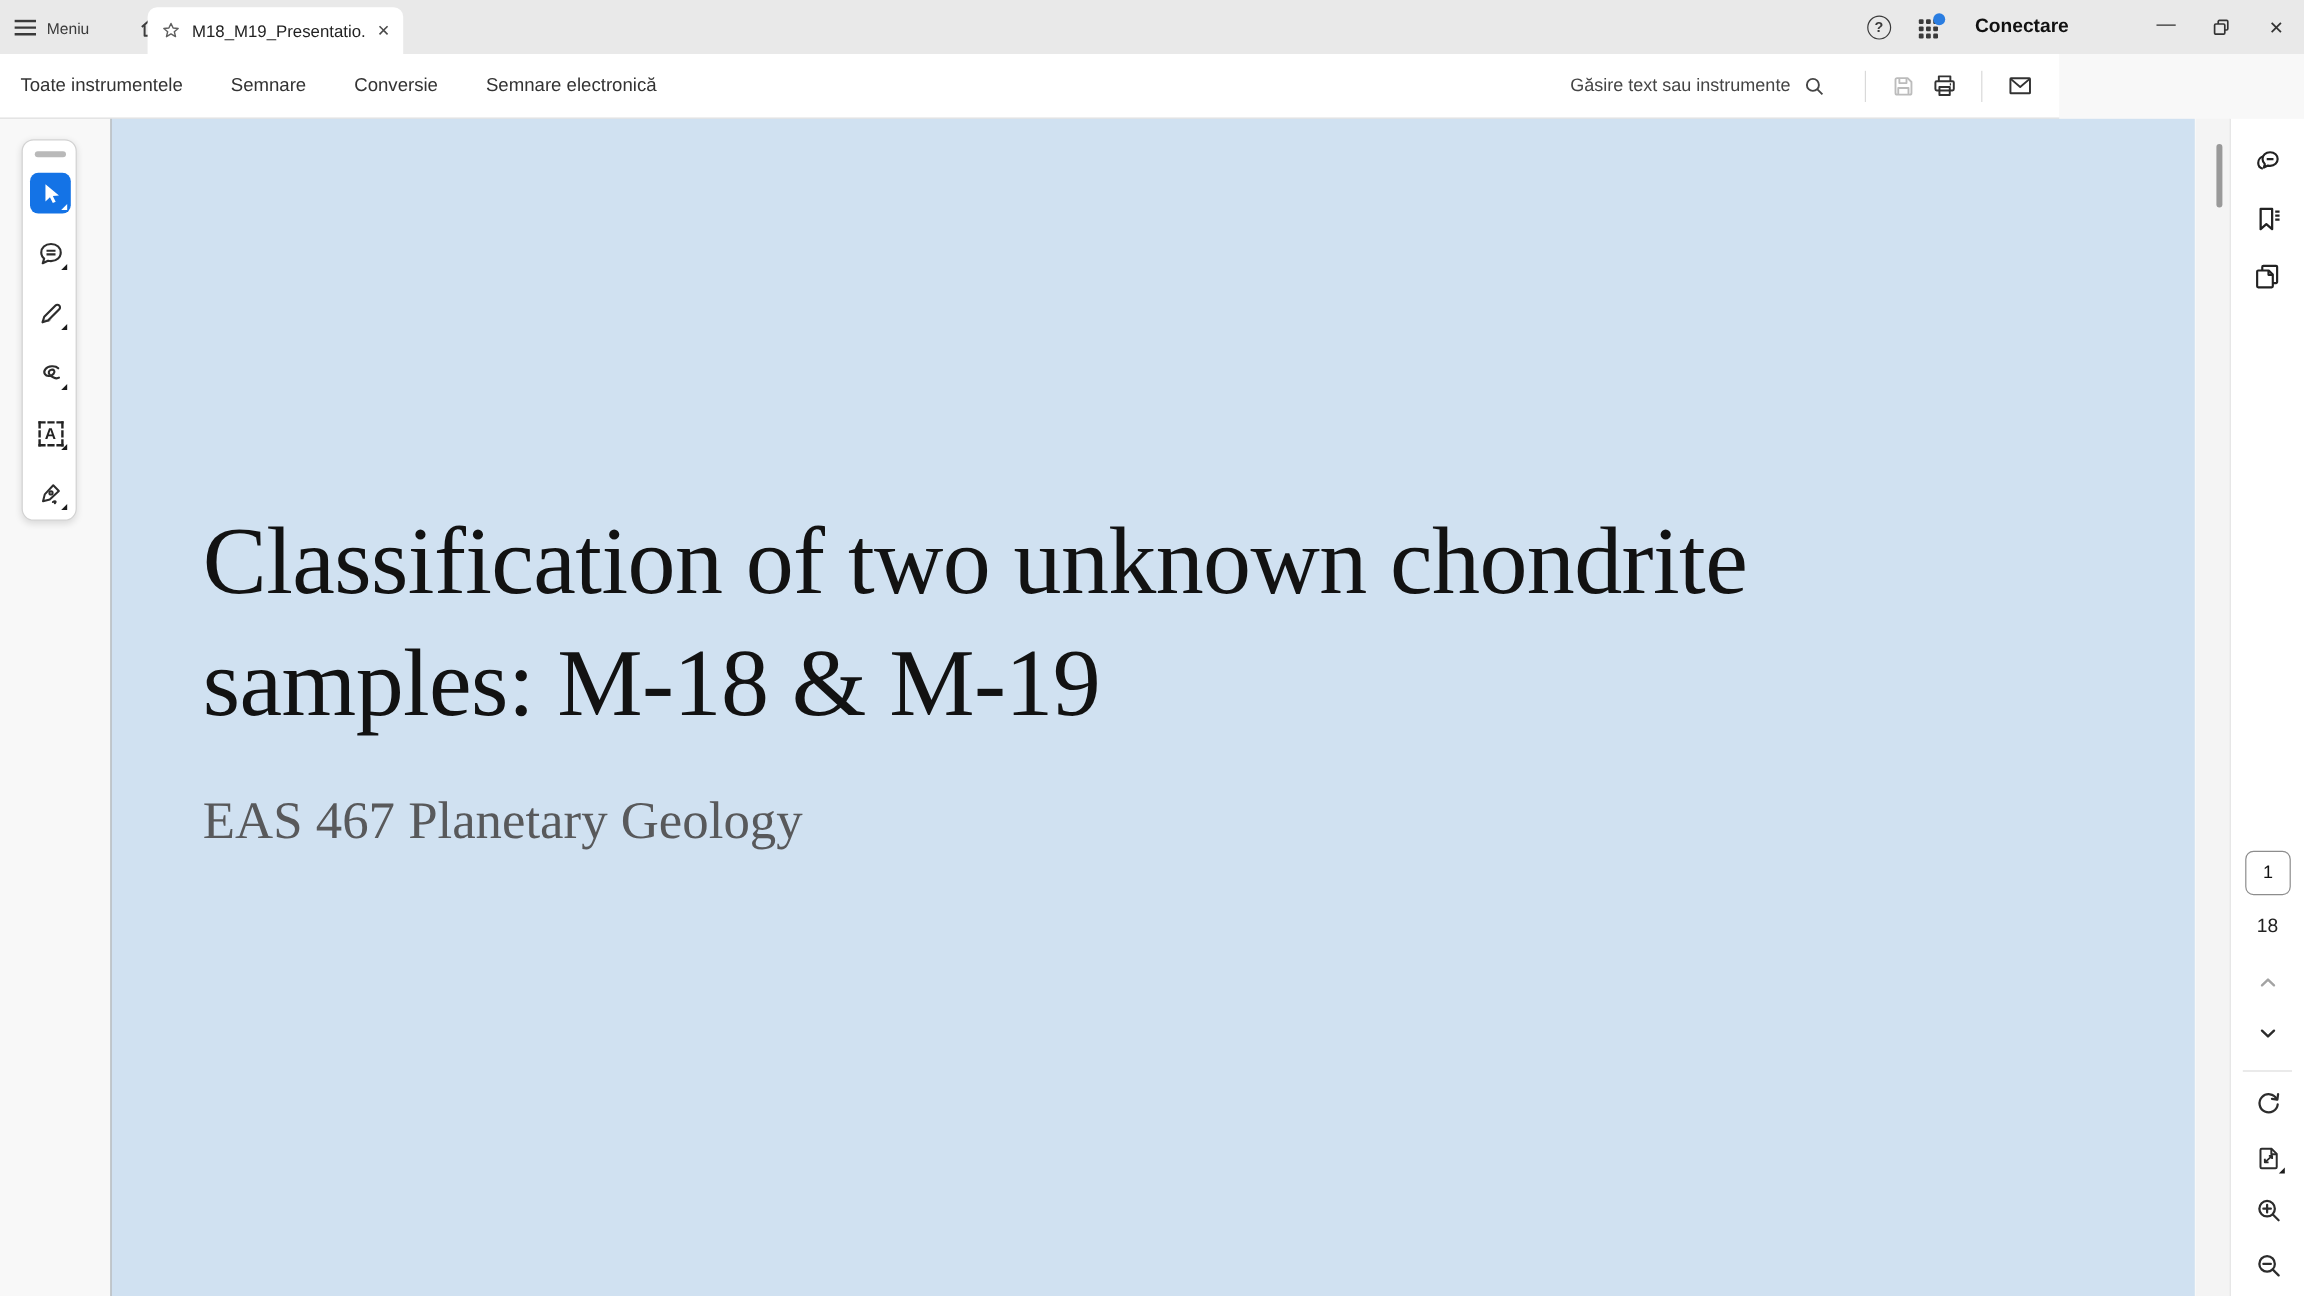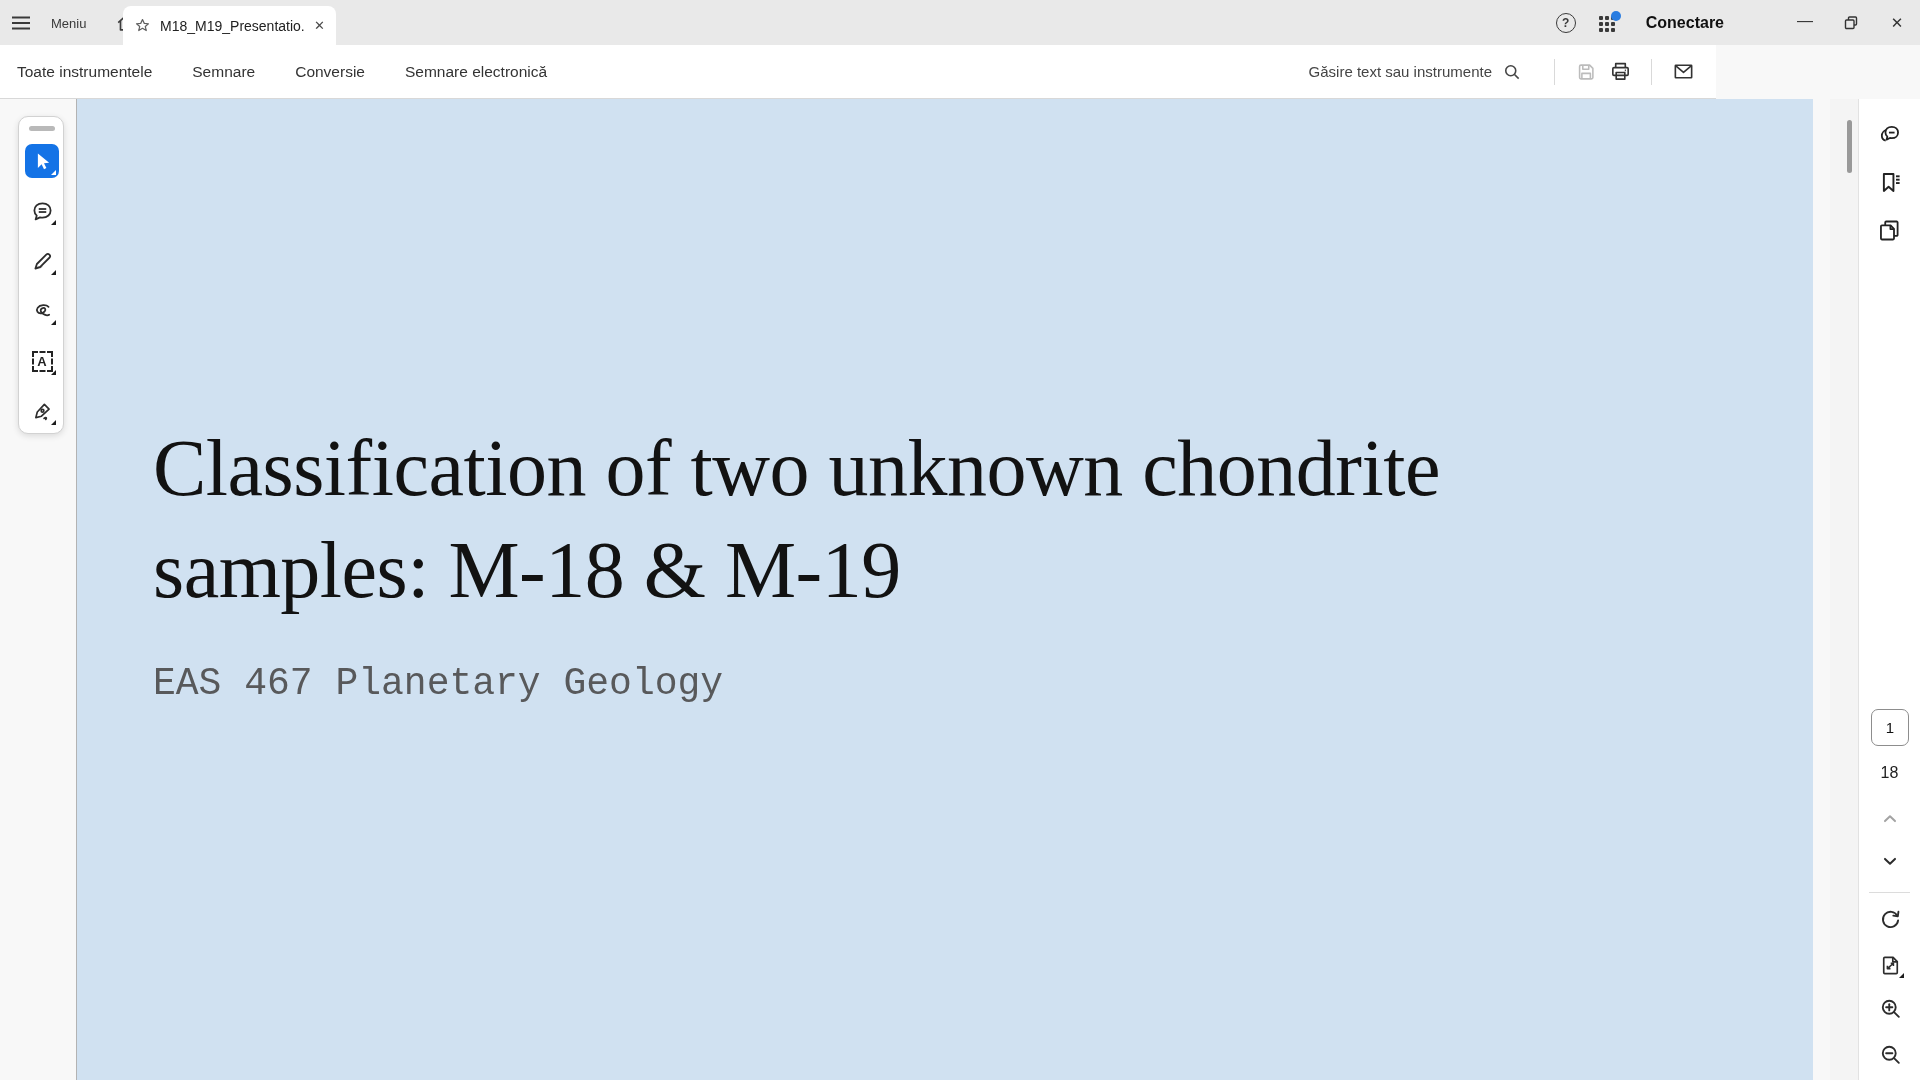--- a/index.html
+++ b/index.html
@@ -1,20 +1,20 @@
 <!DOCTYPE html>
 <html><head>
 <meta charset="utf-8">
 <style>
   * { margin:0; padding:0; box-sizing:border-box; }
   html,body { width:1920px; height:1080px; overflow:hidden; font-family:"Liberation Sans", sans-serif; background:#f8f8f8; }
 
   
   #titlebar { position:absolute; left:0; top:0; width:1920px; height:45px; background:#e9e9e9; }
-  .menu-btn { position:absolute; left:12px; top:8px; height:30px; display:flex; align-items:center; gap:21px; color:#3c3c3c; cursor:default; }
+  .menu-btn { position:absolute; left:12px; top:8px; height:30px; display:flex; align-items:center; gap:9px; color:#3c3c3c; cursor:default; }
   .menu-btn .label { font-size:13px; color:#3a3a3a; }
   .home-btn { position:absolute; left:113px; top:10px; width:26px; height:26px; display:flex; align-items:center; justify-content:center; color:#3c3c3c; }
   .tab { position:absolute; left:123px; bottom:0; width:213px; height:39px; background:#ffffff; border-radius:8px 8px 0 0; display:flex; align-items:center; padding:0 11px; gap:9px; }
   .tab .tab-title { flex:1; font-size:14px; color:#222; white-space:nowrap; overflow:hidden; }
   .tab .tab-close { font-size:13px; color:#4a4a4a; line-height:1; cursor:default; }
   .tb-right { position:absolute; right:0; top:0; height:45px; display:flex; align-items:center; }
   .help-btn { width:20px; height:20px; border:1.7px solid #3a3a3a; border-radius:50%; display:flex; align-items:center; justify-content:center; font-size:12px; font-weight:bold; color:#3a3a3a; margin-right:22px; }
   .apps-btn { position:relative; width:22px; height:22px; margin-right:26px; }
   .apps-grid { position:absolute; left:1px; top:4px; width:17px; height:17px; display:grid; grid-template-columns:repeat(3,4px); grid-template-rows:repeat(3,4px); gap:2px; }
   .apps-grid i { background:#3a3a3a; border-radius:1px; }
@@ -30,23 +30,23 @@
   .tool-menu .mitem { font-size:15.5px; color:#333; cursor:default; white-space:nowrap; }
   .tool-right { position:absolute; right:16px; top:0; height:53px; display:flex; align-items:center; }
   .search-group { display:flex; align-items:center; gap:10px; color:#454545; margin-right:18px; }
   .search-group .slabel { font-size:15px; color:#454545; }
   .vdiv { width:1px; height:26px; background:#d9d9d9; margin:0 14px; }
   .icon-btn { width:34px; height:34px; display:flex; align-items:center; justify-content:center; color:#333; }
   .icon-btn.disabled { color:#bcbcbc; }
 
   
   #content { position:absolute; left:0; top:99px; width:1920px; height:981px; background:#f8f8f8; }
-  #pdf-page { position:absolute; left:76px; top:0; width:1737px; height:981px; background:#d0e1f1; border-left:1px solid #b3b3b3; }
+  #pdf-page { position:absolute; left:92px; top:0; width:1737px; height:981px; background:#d0e1f1; border-left:1px solid #b3b3b3; }
   .slide-title { position:absolute; left:76px; top:318px; width:1480px; font-family:"Liberation Serif", serif; font-size:80px; line-height:102px; color:#121212; letter-spacing:-0.5px; }
-  .slide-sub { position:absolute; left:76px; top:552px; font-family:Liberation Mono, monospace; font-size:38px; line-height:66px; color:#58595b; }
+  .slide-sub { position:absolute; left:76px; top:552px; font-family:Liberation Serif, serif; font-size:44px; line-height:66px; color:#58595b; }
 
   
   #palette { position:absolute; left:18px; top:17px; width:46px; height:318px; background:#fff; border:1px solid #d2d2d2; border-radius:10px; box-shadow:0 2px 6px rgba(0,0,0,0.12); }
   .drag-handle { position:absolute; left:10px; top:9px; width:26px; height:5px; border-radius:3px; background:#b9b9b9; }
   .tool { position:absolute; left:6px; width:34px; height:34px; border-radius:7px; display:flex; align-items:center; justify-content:center; color:#2d2d2d; }
   .tool.selected { background:#1473e6; color:#ffffff; }
   .tool .corner { position:absolute; right:3px; bottom:3px; width:0; height:0; border-left:5px solid transparent; border-bottom:5px solid #1c1c1c; }
   .tool.selected .corner { border-bottom-color:#ffffff; }
   .tsel-box { width:21px; height:21px; border:2px dashed #232323; display:flex; align-items:center; justify-content:center; font-size:13px; font-weight:bold; color:#232323; }
 

